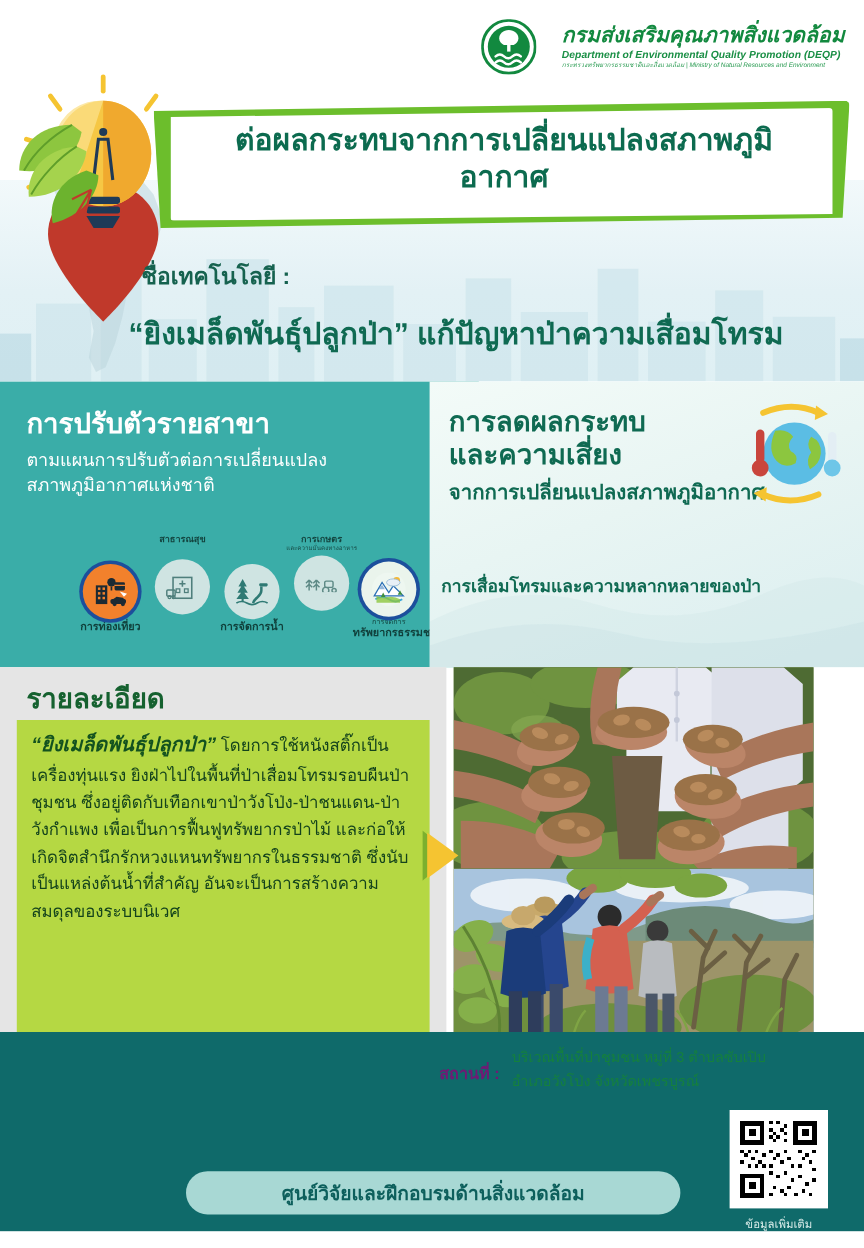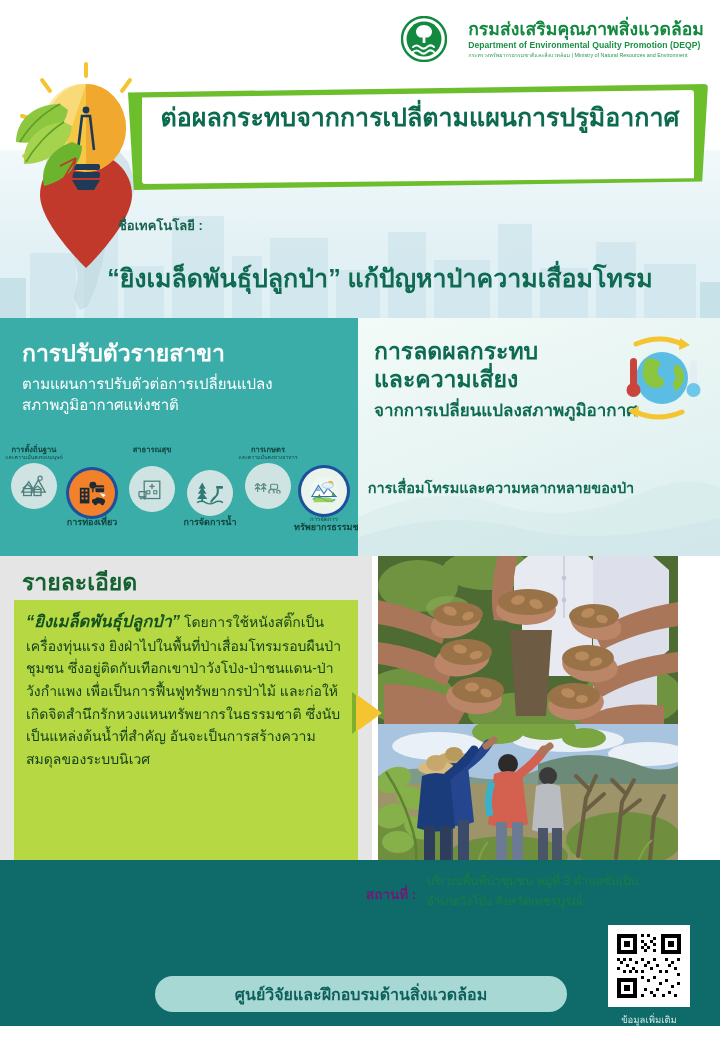--- a/index.html
+++ b/index.html
@@ -27,21 +27,21 @@
     background: linear-gradient(180deg, #f2f9fb 0%, #e3f1f5 55%, #dff0f4 100%);
   }
   .skyline {
     position: absolute; left: 0; bottom: 0; width: 720px; height: 120px;
     opacity: .75;
   }
 
   
   .logo-block {
     position: absolute; right: 16px; top: 16px;
-    display: flex; align-items: center; gap: 21px;
+    display: flex; align-items: center; gap: 21px; font-style: italic;
   }
   .logo-mark {
     width: 46px; height: 46px; flex: 0 0 46px;
     position: relative;
   }
   .logo-text { line-height: 1.12; }
   .logo-th {
     font-size: 17.5px; font-weight: bold; color: #12893f;
     letter-spacing: .1px; white-space: nowrap;
   }
@@ -81,21 +81,21 @@
     color: #0c6b4f;
     font-weight: bold;
     line-height: 1.22;
   }
   .title-l1 { font-size: 25px; }
   .title-l2 { font-size: 25px; }
 
   
   .tech-label {
     position: absolute; left: 118px; top: 215px;
-    font-size: 13px; font-weight: bold; color: #16624f;
+    font-size: 19px; font-weight: bold; color: #16624f;
   }
   .tech-name {
     position: absolute; left: 0; top: 258px; width: 720px;
     text-align: center; padding-left: 40px;
     font-size: 25px; font-weight: bold; color: #0f6a52;
   }
 
   
   .panel-row {
     position: absolute; left: 0; top: 318px; width: 720px; height: 238px;
@@ -329,53 +329,37 @@
           <path d="M62 64 C46 74 32 90 24 104" stroke="#5f9e2a" stroke-width="1.6" fill="none"></path>
           <path d="M74 100 L62 120 M74 100 L58 108 M74 100 L68 124" stroke="#c0392b" stroke-width="1.8"></path>
         </g>
       </svg>
     </div>
 
     <div class="title-ribbon">
       <div class="ribbon-green"></div>
       <div class="ribbon-white"></div>
       <div class="title-lines">
-        <div class="title-l2">ต่อผลกระทบจากการเปลี่ตามแผนการปรูมิอากาศ</div>
+        <div class="title-l2">ต่อผลกระทบจากการเปลี่ยนแปลงสภาพภูมิอากาศ</div>
       </div>
     </div>
 
     <div class="tech-label">ชื่อเทคโนโลยี :</div>
     <div class="tech-name">“ยิงเมล็ดพันธุ์ปลูกป่า” แก้ปัญหาป่าความเสื่อมโทรม</div>
   </div>
 
   <div class="panel-row">
 
     <div class="panel-teal">
       <h2>การปรับตัวรายสาขา</h2>
       <div class="sub">ตามแผนการปรับตัวต่อการเปลี่ยนแปลง</div>
       <div class="sub" style="margin-top:0">สภาพภูมิอากาศแห่งชาติ</div>
 
       <div class="sectors">
 
-        <div class="sector" style="left:4px; top:0;">
-          <div class="cap-top">
-            <span>การตั้งถิ่นฐาน</span>
-            <small>และความมั่นคงของมนุษย์</small>
-          </div>
-          <div class="sector-ico">
-            <svg viewBox="0 0 34 30" width="30" height="26">
-              <path d="M3 22 L11 10 L18 22 Z M14 22 L22 8 L30 22 Z" fill="none" stroke="#4f7f7c" stroke-width="1.5"></path>
-              <rect x="5" y="18" width="9" height="8" fill="none" stroke="#4f7f7c" stroke-width="1.5"></rect>
-              <path d="M4 18 L9.5 13 L15 18" fill="none" stroke="#4f7f7c" stroke-width="1.5"></path>
-              <rect x="17" y="19" width="8" height="7" fill="none" stroke="#4f7f7c" stroke-width="1.5"></rect>
-              <path d="M16 19 L21 15 L26 19" fill="none" stroke="#4f7f7c" stroke-width="1.5"></path>
-              <circle cx="24" cy="6" r="2.4" fill="none" stroke="#4f7f7c" stroke-width="1.3"></circle>
-            </svg>
-          </div>
-        </div>
 
         <div class="sector" style="left:62px; top:22px;">
           <div class="sector-ico hl-orange">
             <svg viewBox="0 0 34 30" width="30" height="26">
               <rect x="3" y="9" width="11" height="18" fill="#1c2a33"></rect>
               <g fill="#f2812c">
                 <rect x="5" y="11" width="2.4" height="2.4"></rect>
                   <rect x="9.4" y="11" width="2.4" height="2.4"></rect>
                 <rect x="5" y="15.5" width="2.4" height="2.4"></rect>
                   <rect x="9.4" y="15.5" width="2.4" height="2.4"></rect>

